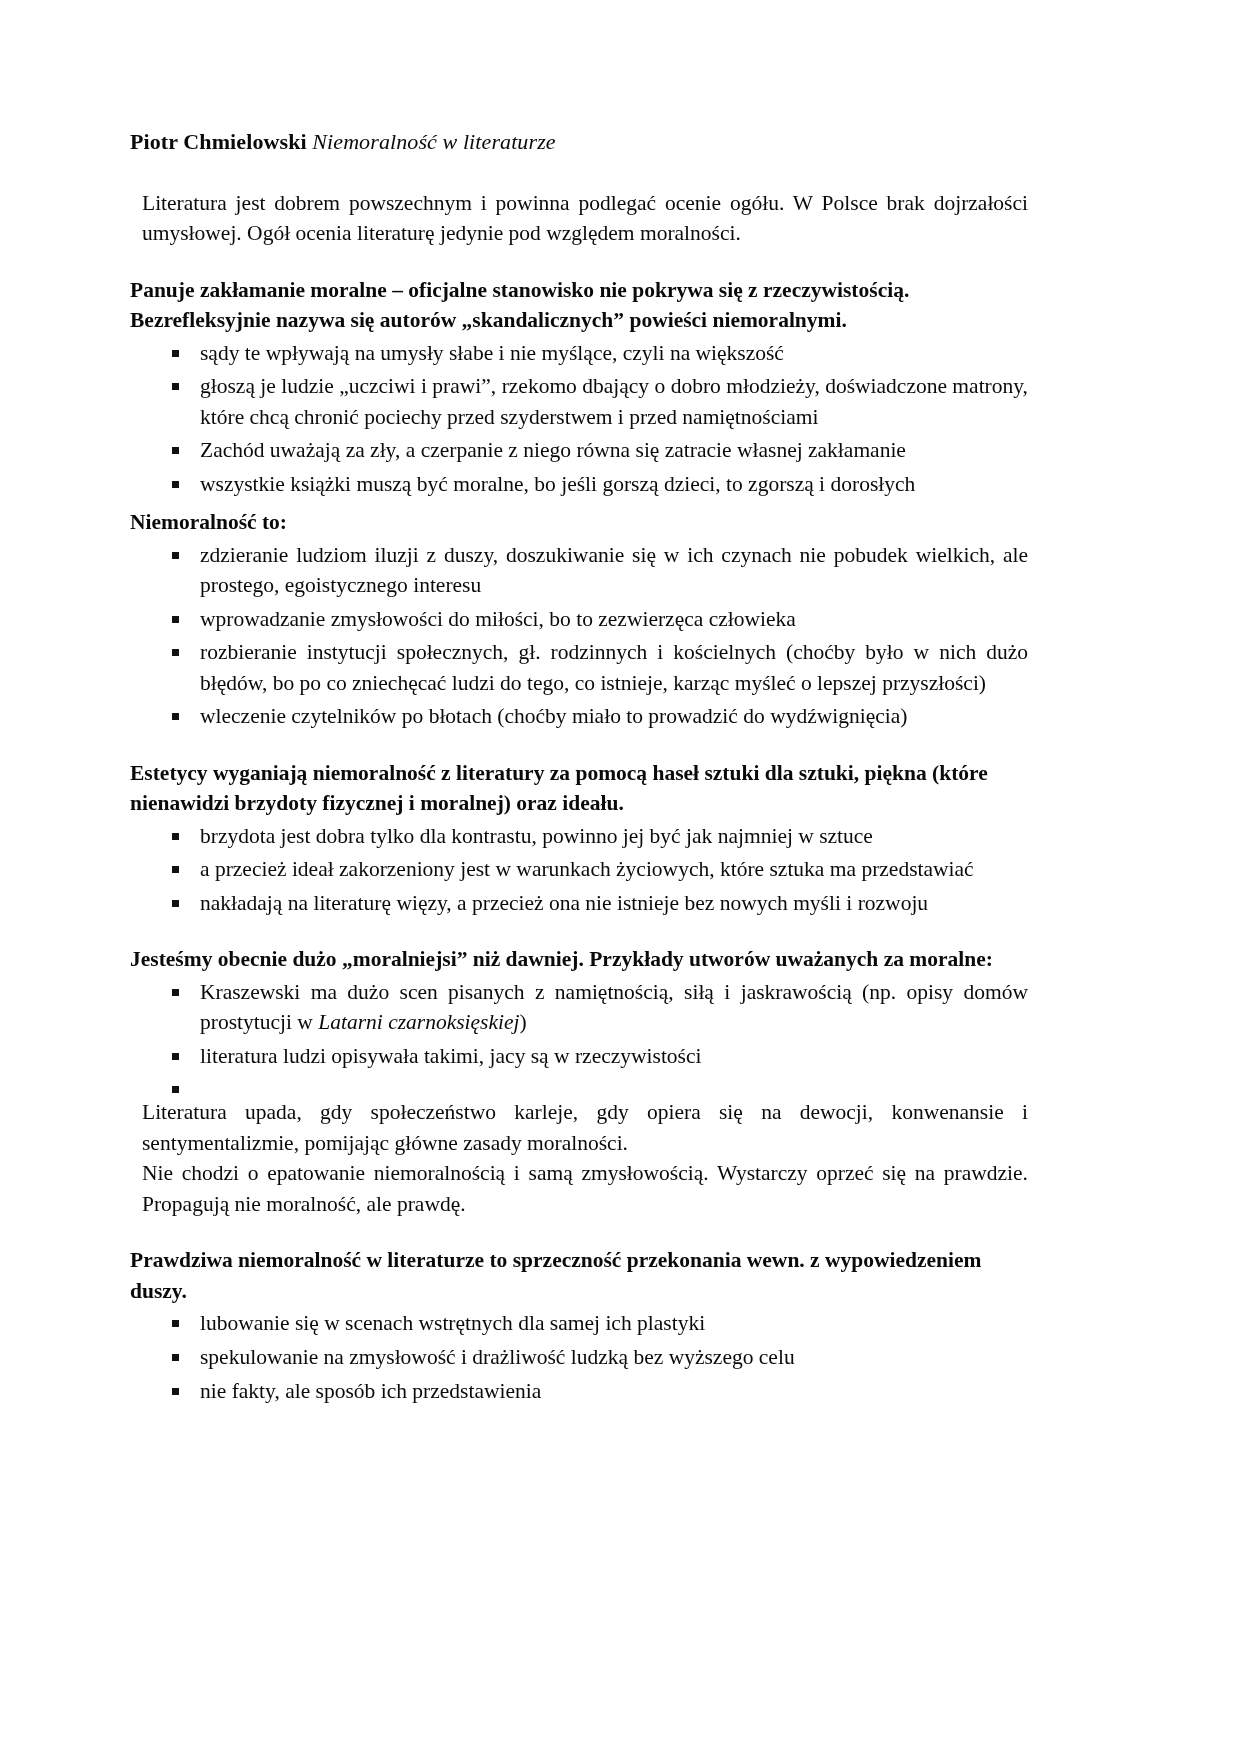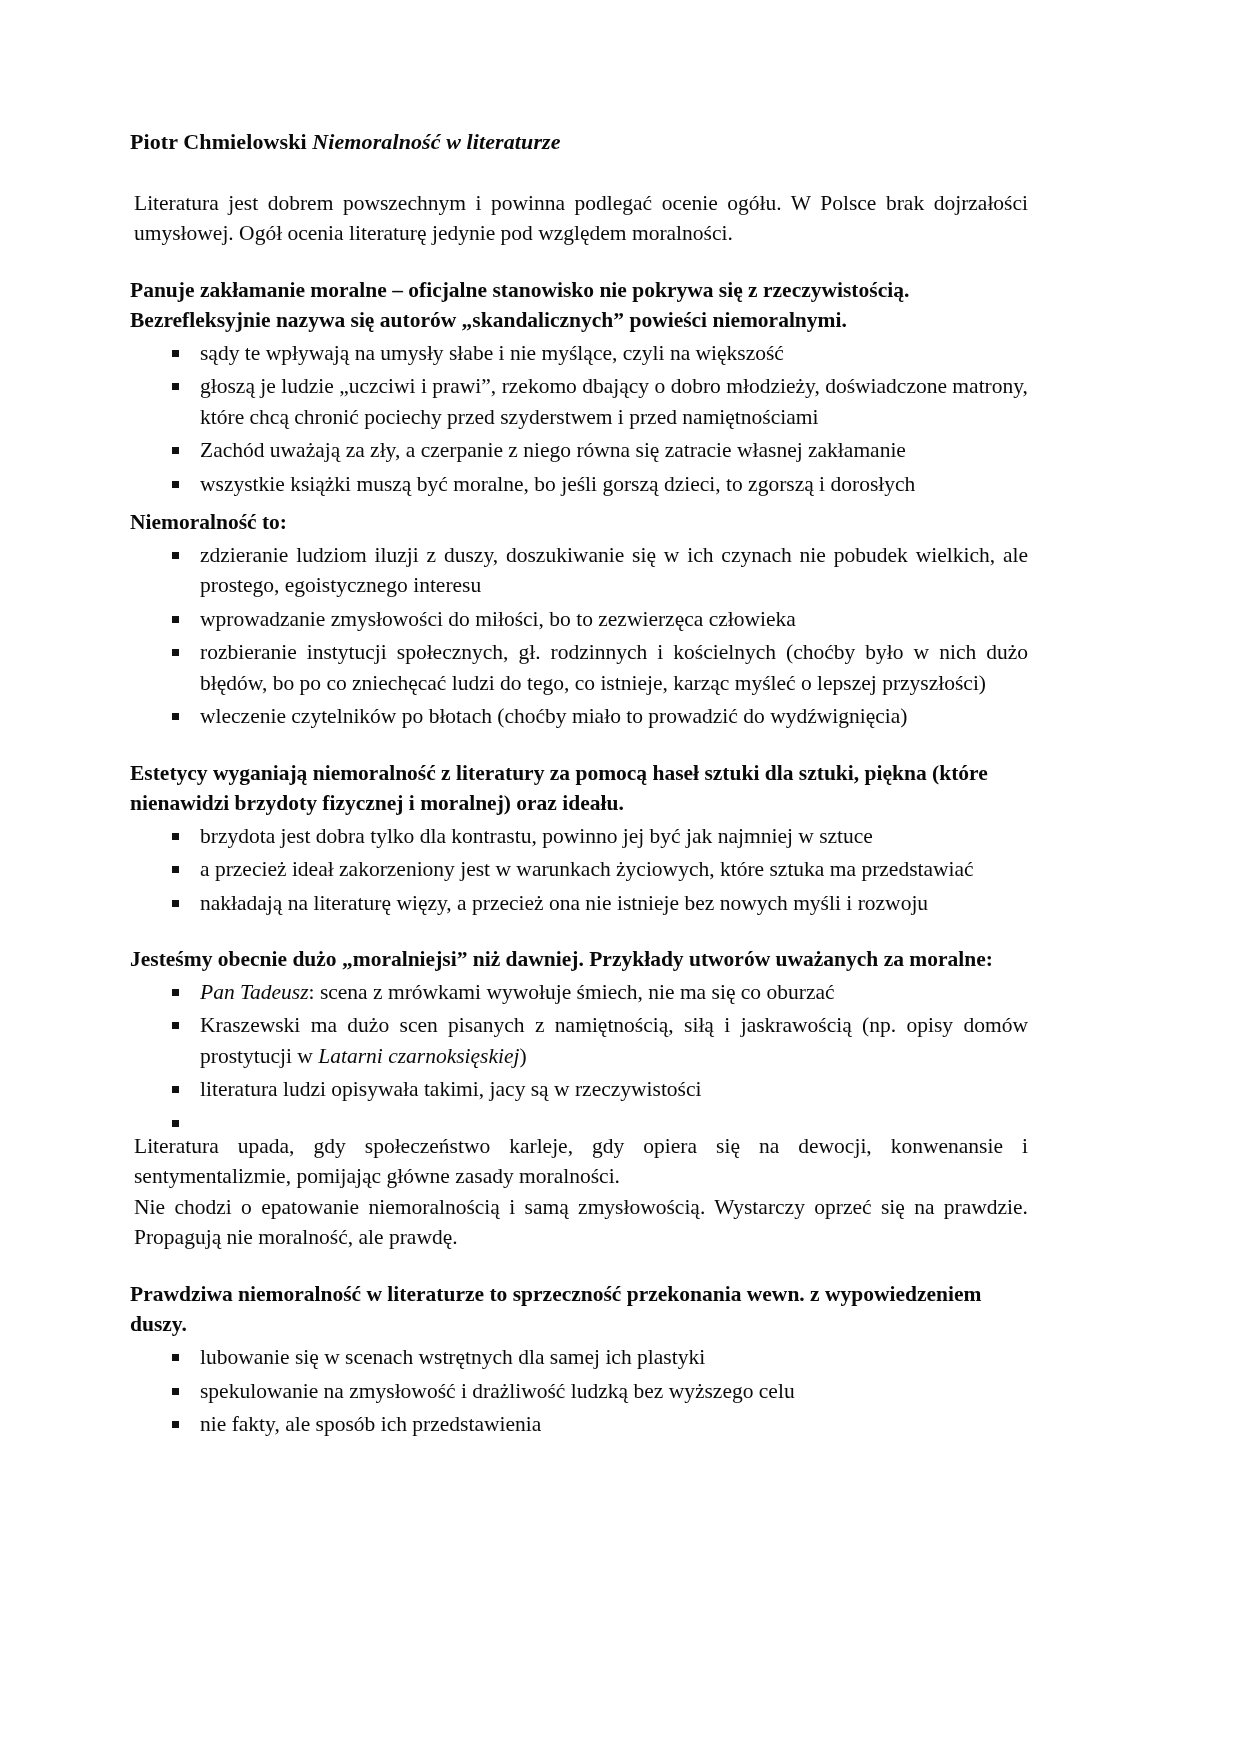--- a/index.html
+++ b/index.html
@@ -23,27 +23,27 @@
   }
   .doc-title {
     font-size: 22px;
     font-weight: bold;
     line-height: 1.25;
     margin: 0 0 32px 0;
     letter-spacing: 0.1px;
   }
   .doc-title .work {
     font-style: italic;
-    font-weight: bold;
+    font-weight: normal;
     margin-top: 37px;
   }
   p.para {
     font-size: 21.5px;
     line-height: 1.42;
-    margin: 0 0 26px 4px;
+    margin: 0 0 26px 12px;
     text-align: justify;
     text-justify: inter-word;
   }
   p.para.tight {
     margin-bottom: 0;
   }
   p.para.lead-in {
     margin: 0 0 2px 0;
     text-align: left;
     font-weight: bold;
@@ -147,24 +147,20 @@
     </li>
     <li class="flush">
       <span class="bullet-sq"></span>
       <span>nakładają na literaturę więzy, a przecież ona nie istnieje bez nowych myśli i rozwoju</span>
     </li>
   </ul>
 
   <p class="para lead-in">Jesteśmy obecnie dużo „moralniejsi” niż dawniej. Przykłady utworów uważanych za moralne:</p>
 
   <ul class="blist">
-    <li class="flush">
-      <span class="bullet-sq"></span>
-      <em>Pan Tadeusz</em><span>: scena z mrówkami wywołuje śmiech, nie ma się co oburzać</span>
-    </li>
     <li>
       <span class="bullet-sq"></span>
       <span>Kraszewski ma dużo scen pisanych z namiętnością, siłą i jaskrawością (np. opisy domów prostytucji w </span><em>Latarni czarnoksięskiej</em><span>)</span>
     </li>
     <li class="flush">
       <span class="bullet-sq"></span>
       <span>literatura ludzi opisywała takimi, jacy są w rzeczywistości</span>
     </li>
     <li>
       <span class="bullet-sq"></span>

